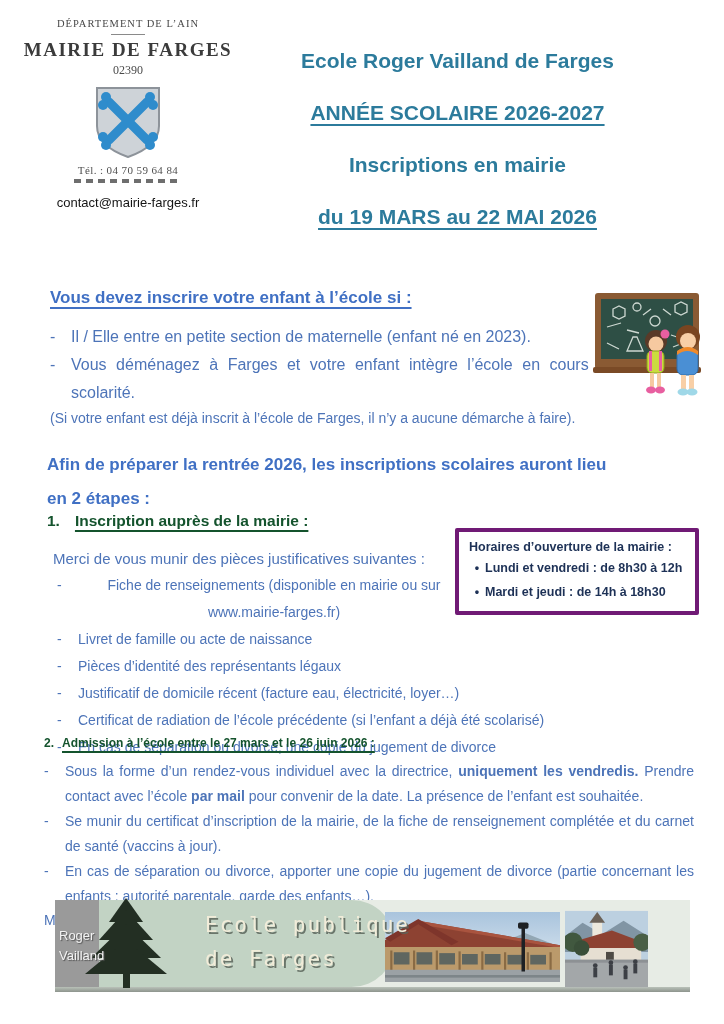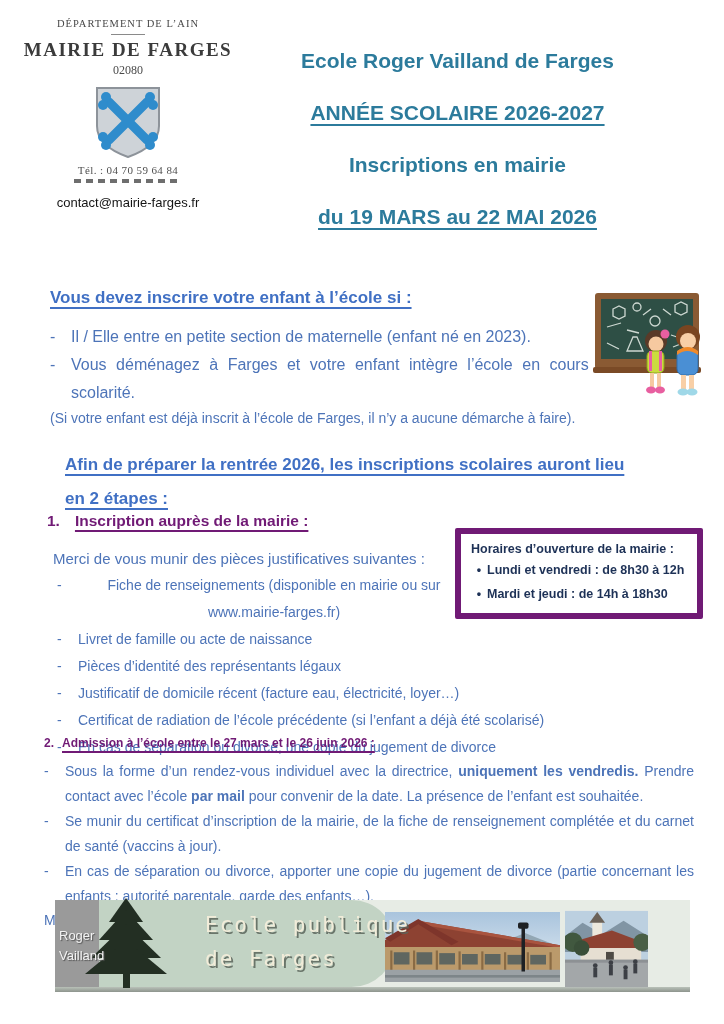--- a/index.html
+++ b/index.html
@@ -23,51 +23,51 @@
   .lh-email{font-family:"Liberation Sans",sans-serif;font-size:13px;color:#141414;margin-top:12px;}
 
   
   .titles{position:absolute;left:225px;top:50px;width:465px;text-align:center;}
   .title-line{color:#2c7b9c;font-weight:bold;font-size:21px;line-height:22px;margin:0 0 30px 0;}
   .title-line.u{text-decoration:underline;text-underline-offset:4px;text-decoration-thickness:2px;}
 
   
   .blue{color:#4d74b8;}
   .h-blue{color:#4070c4;}
-  .navy{color:#701a75;}
+  .navy{color:#14532d;}
   .dash-item{display:flex;align-items:flex-start;}
   .dash{flex:0 0 21px;}
 
   
   .conditions{position:absolute;left:50px;top:288px;width:566px;}
   .cond-heading{font-size:17px;font-weight:bold;text-decoration:underline;
     text-underline-offset:4px;text-decoration-thickness:1.5px;}
   .cond-list{margin-top:15px;font-size:16px;line-height:28px;}
   .cond-list .txt{text-align:justify;max-width:545px;}
   .cond-note{font-size:14px;margin-top:3px;}
 
   .clipart{position:absolute;left:593px;top:285px;}
 
   
   .steps-heading{position:absolute;left:47px;top:448px;width:615px;
     font-size:17px;font-weight:bold;line-height:34px;}
-  .steps-heading span{text-decoration:underline;text-underline-offset:4px;text-decoration-thickness:1.5px;display:inline;margin-left:18px;}
+  .steps-heading span{text-underline-offset:4px;text-decoration-thickness:1.5px;display:inline;}
 
   
   .step1{position:absolute;left:47px;top:512px;width:615px;}
   .step-head{font-weight:bold;}
   .step-head .num{margin-right:15px;}
   .step-head .txt{text-decoration:underline;text-underline-offset:4px;text-decoration-thickness:1.5px;}
   .step1 .step-head{font-size:15.5px;}
   .step1-intro{margin-top:20px;padding-left:6px;font-size:15px;}
   .step1-list{margin-top:5px;padding-left:10px;font-size:14px;line-height:27px;}
   .step1-list .item1-txt{max-width:392px;text-align:center;}
 
   
-  .hours-box{position:absolute;left:455px;top:528px;width:216px;border:6px solid #701a75;
+  .hours-box{position:absolute;left:455px;top:528px;width:216px;border:4px solid #701a75;
     border-radius:2px;padding:8px 10px 9px 10px;background:#fff;}
   .hours-title{font-size:12.5px;font-weight:bold;color:#1d3156;}
   .hours-item{display:flex;font-size:12.5px;font-weight:bold;color:#1d3156;line-height:19px;margin-top:5px;}
   .hours-item .blt{flex:0 0 16px;text-align:center;}
 
   
   .step2{position:absolute;left:44px;top:736px;width:650px;}
   .step2 .step-head{font-size:12px;}
   .step2 .step-head .num{margin-right:8px;}
   .step2-list{margin-top:9px;font-size:14px;line-height:25px;}
@@ -93,21 +93,21 @@
 </style>
 </head>
 <body>
 
 <div class="page">
 
   <header class="letterhead">
     <div class="lh-dept">DÉPARTEMENT DE L’AIN</div>
     <div class="lh-rule"></div>
     <div class="lh-name">MAIRIE DE FARGES</div>
-    <div class="lh-cp">02080</div>
+    <div class="lh-cp">02390</div>
     <svg class="lh-shield" width="74" height="76" viewBox="0 0 74 76">
       <path d="M6 4 H68 V42 Q68 62 37 73 Q6 62 6 42 Z" fill="#ced3d8" stroke="#8d939a" stroke-width="2"></path>
       <g stroke="#2f8ccc" stroke-width="9" stroke-linecap="round">
         <line x1="18" y1="18" x2="56" y2="56"></line>
         <line x1="56" y1="18" x2="18" y2="56"></line>
       </g>
       <g fill="#2f8ccc">
         <circle cx="15" cy="13" r="5"></circle>
           <circle cx="12" cy="21" r="5"></circle>
         <circle cx="59" cy="13" r="5"></circle>

